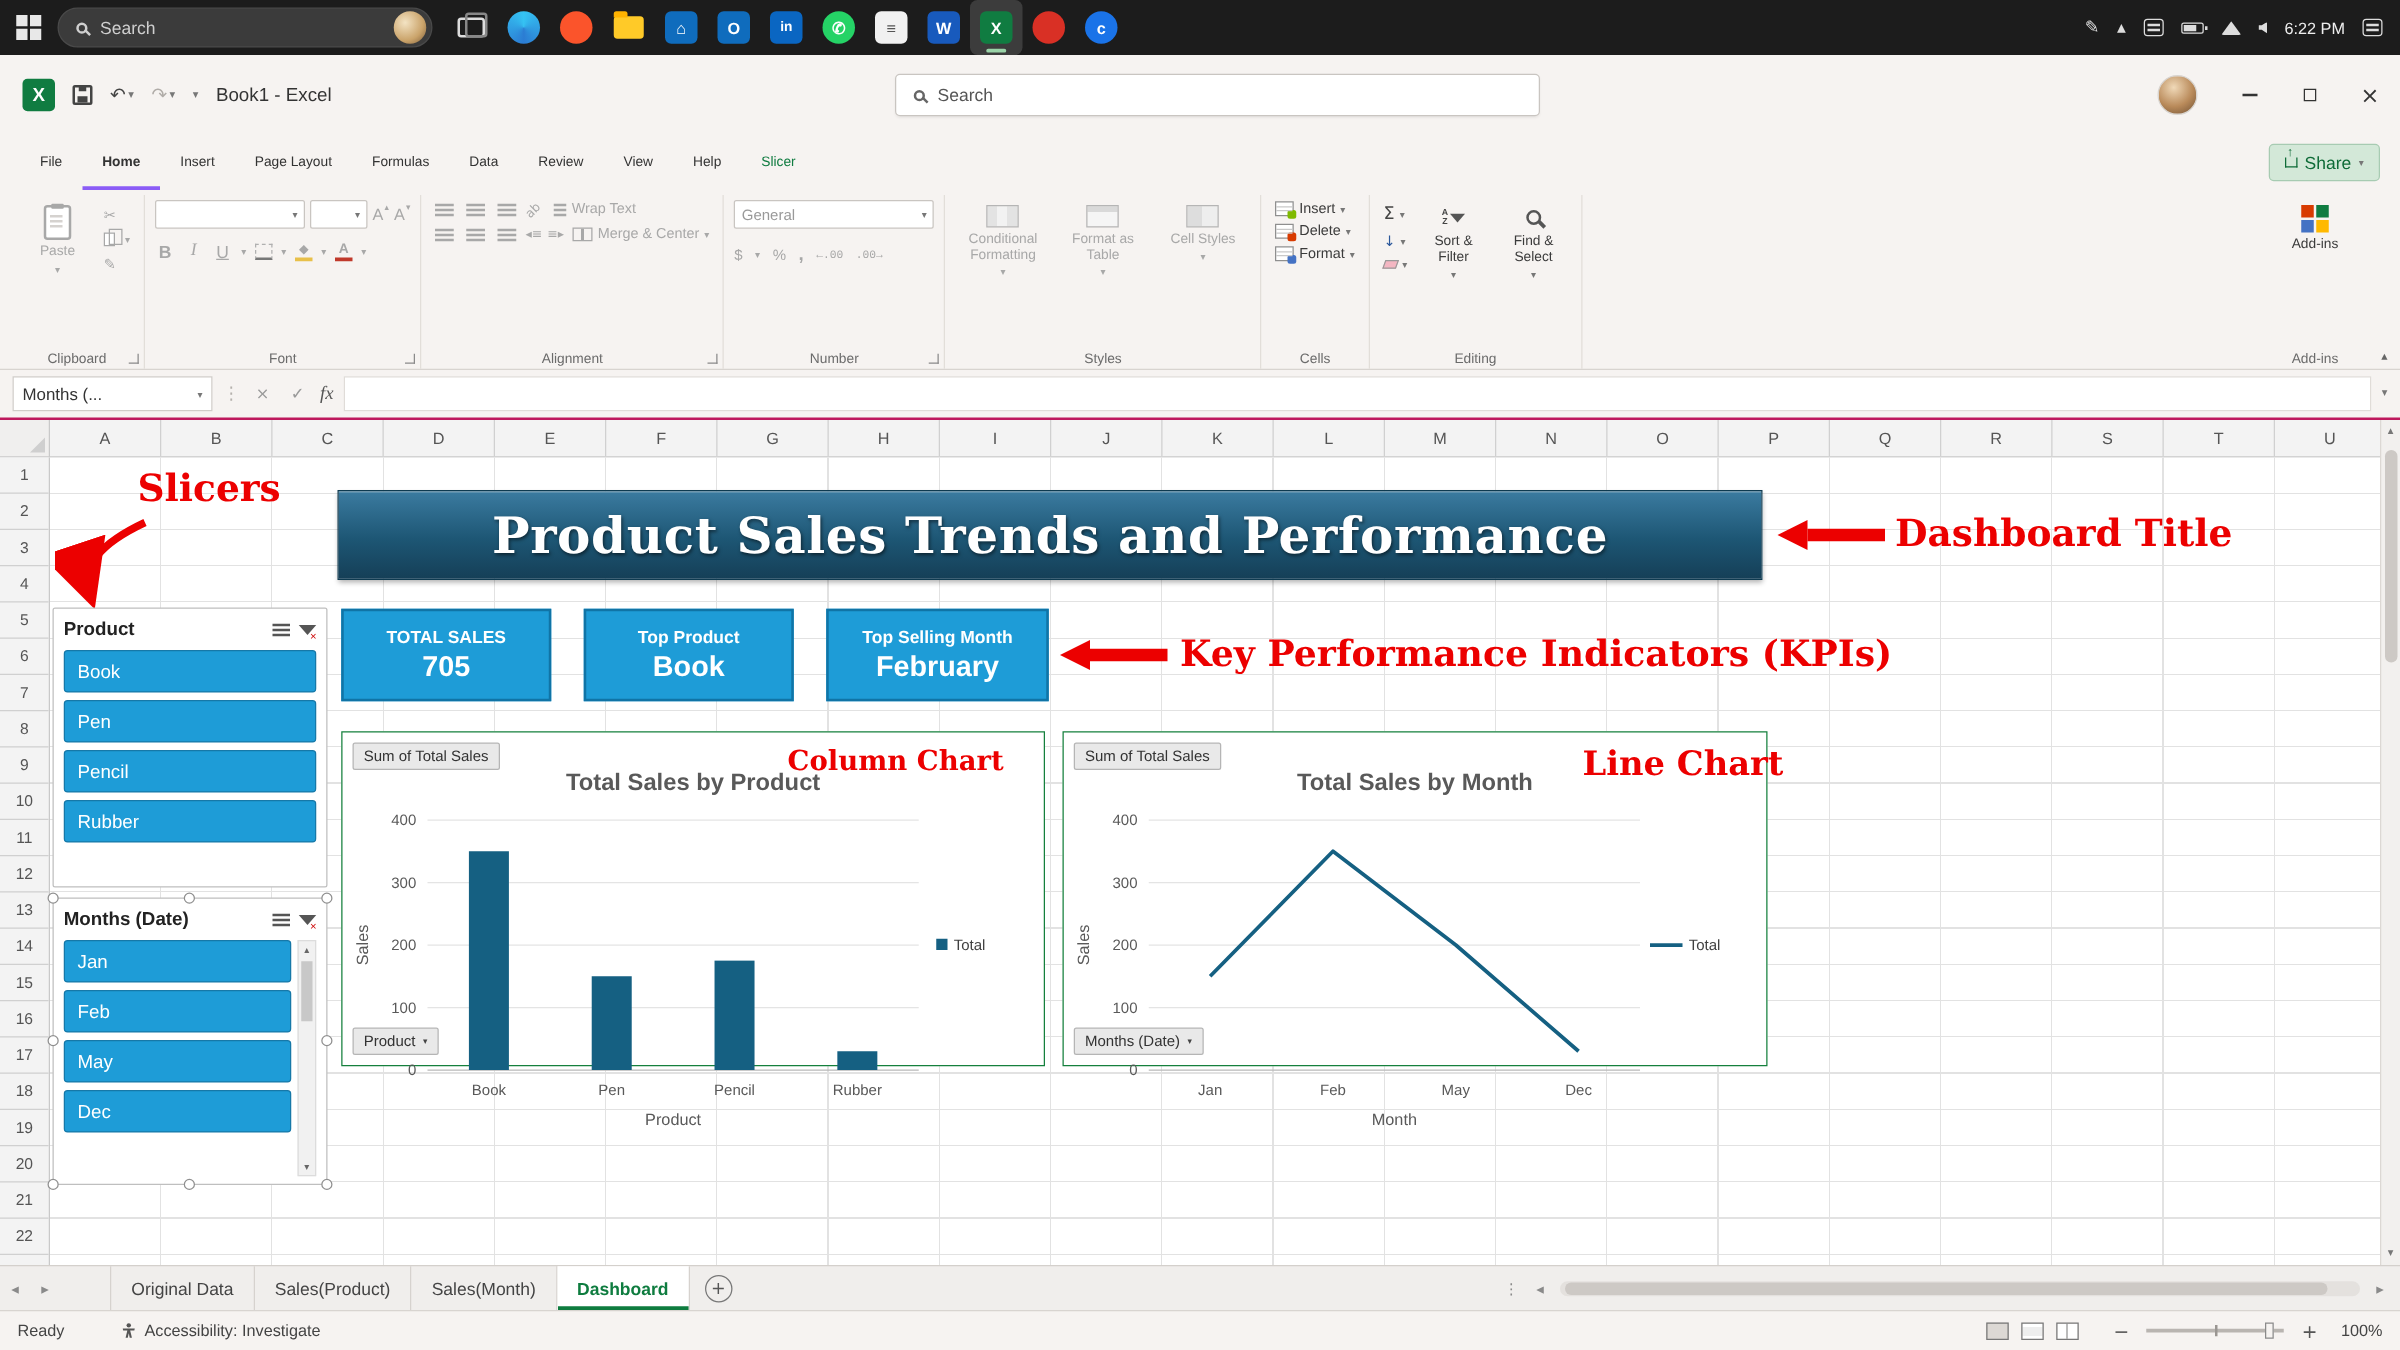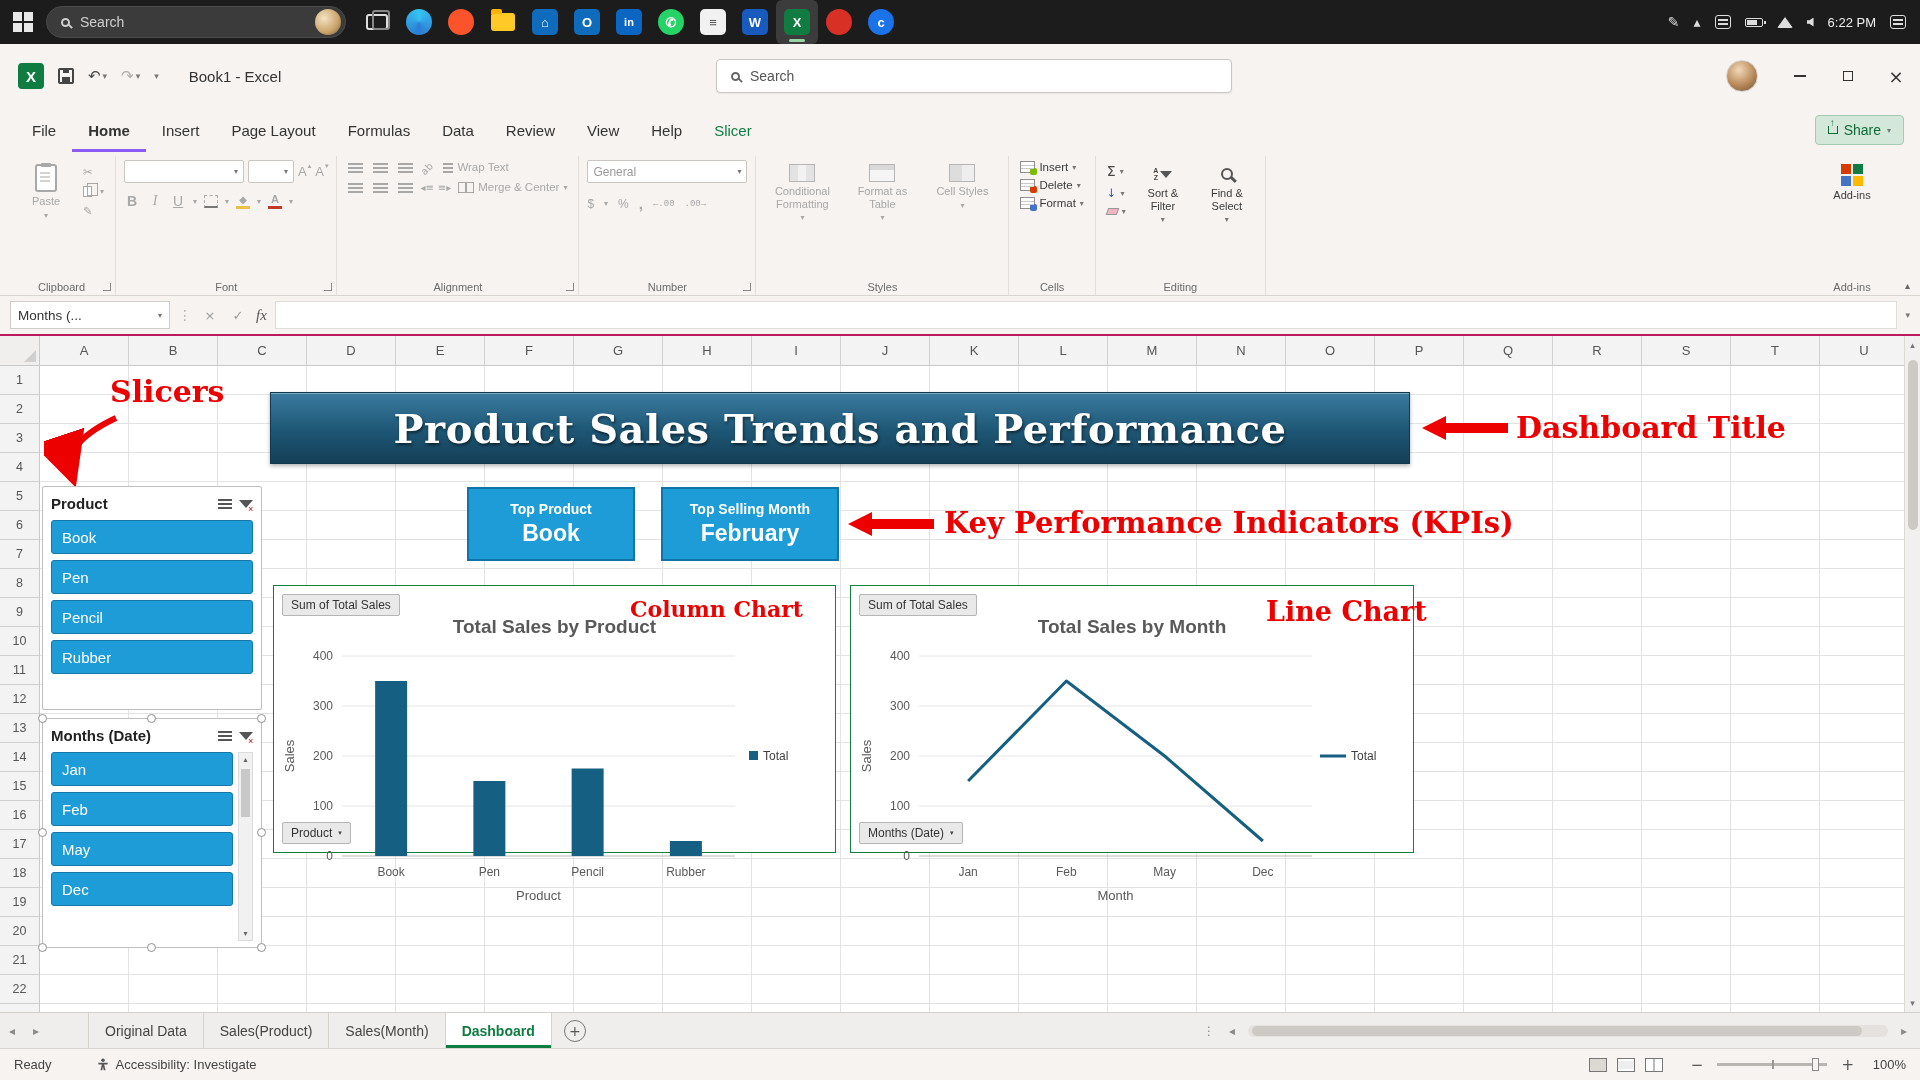--- a/index.html
+++ b/index.html
@@ -44,40 +44,40 @@
     display:flex;align-items:center;}
   .qat{display:flex;align-items:center;gap:14px;padding-left:18px;}
   .xl-logo{width:26px;height:26px;background:#107C41;border-radius:4px;color:#fff;font-weight:bold;
     display:flex;align-items:center;justify-content:center;font-size:15px;}
   .floppy{width:16px;height:16px;border:2px solid #444;border-radius:2px;position:relative;}
   .floppy::before{content:'';position:absolute;top:-1px;left:3px;width:6px;height:4px;background:#444;}
   .floppy::after{content:'';position:absolute;bottom:0;left:2px;width:8px;height:5px;background:#444;}
   .qbtn{display:flex;align-items:center;gap:2px;font-size:15px;color:#444;}
   .qbtn .caret{font-size:9px;}
   .qbtn.dim{color:#b0aca8;}
-  .doc-title{font-size:15px;color:#333;margin-left:16px;}
+  .doc-title{font-size:15px;color:#333;}
   .tb-searchbox{position:absolute;left:716px;top:15px;width:516px;height:34px;background:#fff;
     border:1px solid #c9c5c1;border-radius:4px;display:flex;align-items:center;gap:10px;padding:0 14px;
     box-shadow:0 1px 2px rgba(0,0,0,.06);}
   .tb-searchbox .mag{border-color:#666;}
   .tb-searchbox .mag::after{background:#666;}
   .tb-searchbox span{font-size:14px;color:#555;}
   .tbar-right{margin-left:auto;display:flex;align-items:center;height:100%;}
   .avatar{width:32px;height:32px;border-radius:50%;margin-right:18px;
     background:radial-gradient(circle at 40% 30%,#f0d9b8,#b98a5a 55%,#6e4f33);border:1px solid #d8d4d0;}
   .winbtn{width:48px;height:100%;display:flex;align-items:center;justify-content:center;color:#333;}
   .mini-bar{width:12px;height:2px;background:#333;}
   .restore{width:10px;height:10px;border:1.5px solid #333;position:relative;background:#f6f3f1;}
   .restore::before{content:'';position:absolute;left:2px;top:-4px;width:10px;height:10px;border:1.5px solid #333;z-index:-1;}
   .closex{font-size:18px;}
 
   
   .menubar{position:absolute;top:108px;left:0;width:1920px;height:44px;background:#f6f3f1;
     display:flex;align-items:center;padding-left:16px;}
-  .menu-tab{padding:0 16px;height:44px;display:flex;align-items:center;font-size:15px;color:#333;}
+  .menu-tab{padding:0 16px;height:44px;display:flex;align-items:center;font-size:11px;color:#333;}
   .menu-tab.active{font-weight:bold;border-bottom:3px solid #8b5cf6;padding-top:3px;}
   .menu-tab.contextual{color:#107C41;}
   .share-btn{position:absolute;right:16px;top:7px;height:30px;background:#d3e8d8;border:1px solid #a7cbb2;
     border-radius:4px;display:flex;align-items:center;gap:6px;padding:0 12px;color:#0e6b37;font-size:14px;}
   .share-ico{width:10px;height:8px;border:1.5px solid #0e6b37;border-top:none;position:relative;}
   .share-ico::after{content:'↑';position:absolute;left:1px;top:-9px;font-size:10px;color:#0e6b37;}
 
   
   .ribbon{position:absolute;top:152px;left:0;width:1920px;height:144px;background:#f6f3f1;
     border-bottom:1px solid #d8d4d0;display:flex;align-items:stretch;padding:4px 30px 0 8px;}
@@ -633,20 +633,24 @@
       </defs>
     <path d="M72,8 C38,24 20,42 28,66" stroke="#ec0000" stroke-width="6" fill="none" marker-end="url(#ah)"></path>
   </svg>
 
   <div class="rarrow" style="left:1422px;top:50px;">
       <span class="head"></span>
       <span class="shaft"></span>
     </div>
   <span class="redtext" style="left:1516px;top:44px;font-size:30px;">Dashboard Title</span>
 
+  <div class="kpi" style="left:273px;width:168px;">
+    <span class="lbl">TOTAL SALES</span>
+    <span class="val">705</span>
+  </div>
   <div class="kpi" style="left:467px;width:168px;">
     <span class="lbl">Top Product</span>
     <span class="val">Book</span>
   </div>
   <div class="kpi" style="left:661px;width:178px;">
     <span class="lbl">Top Selling Month</span>
     <span class="val">February</span>
   </div>
 
   <div class="rarrow" style="left:848px;top:146px;">

